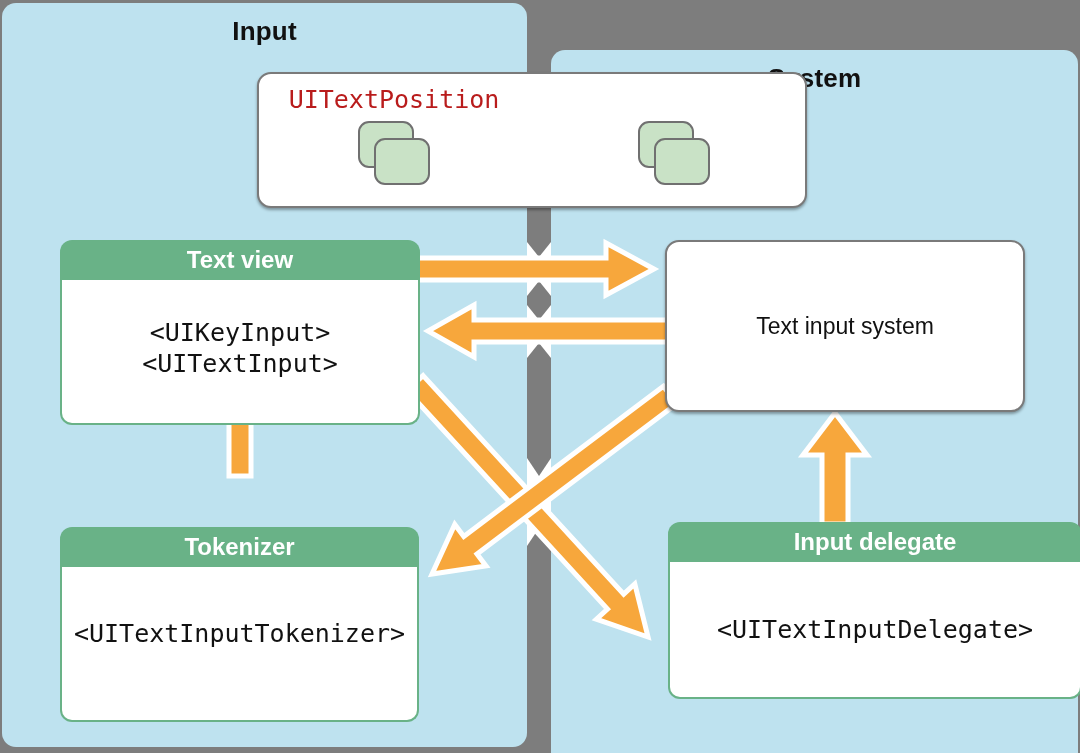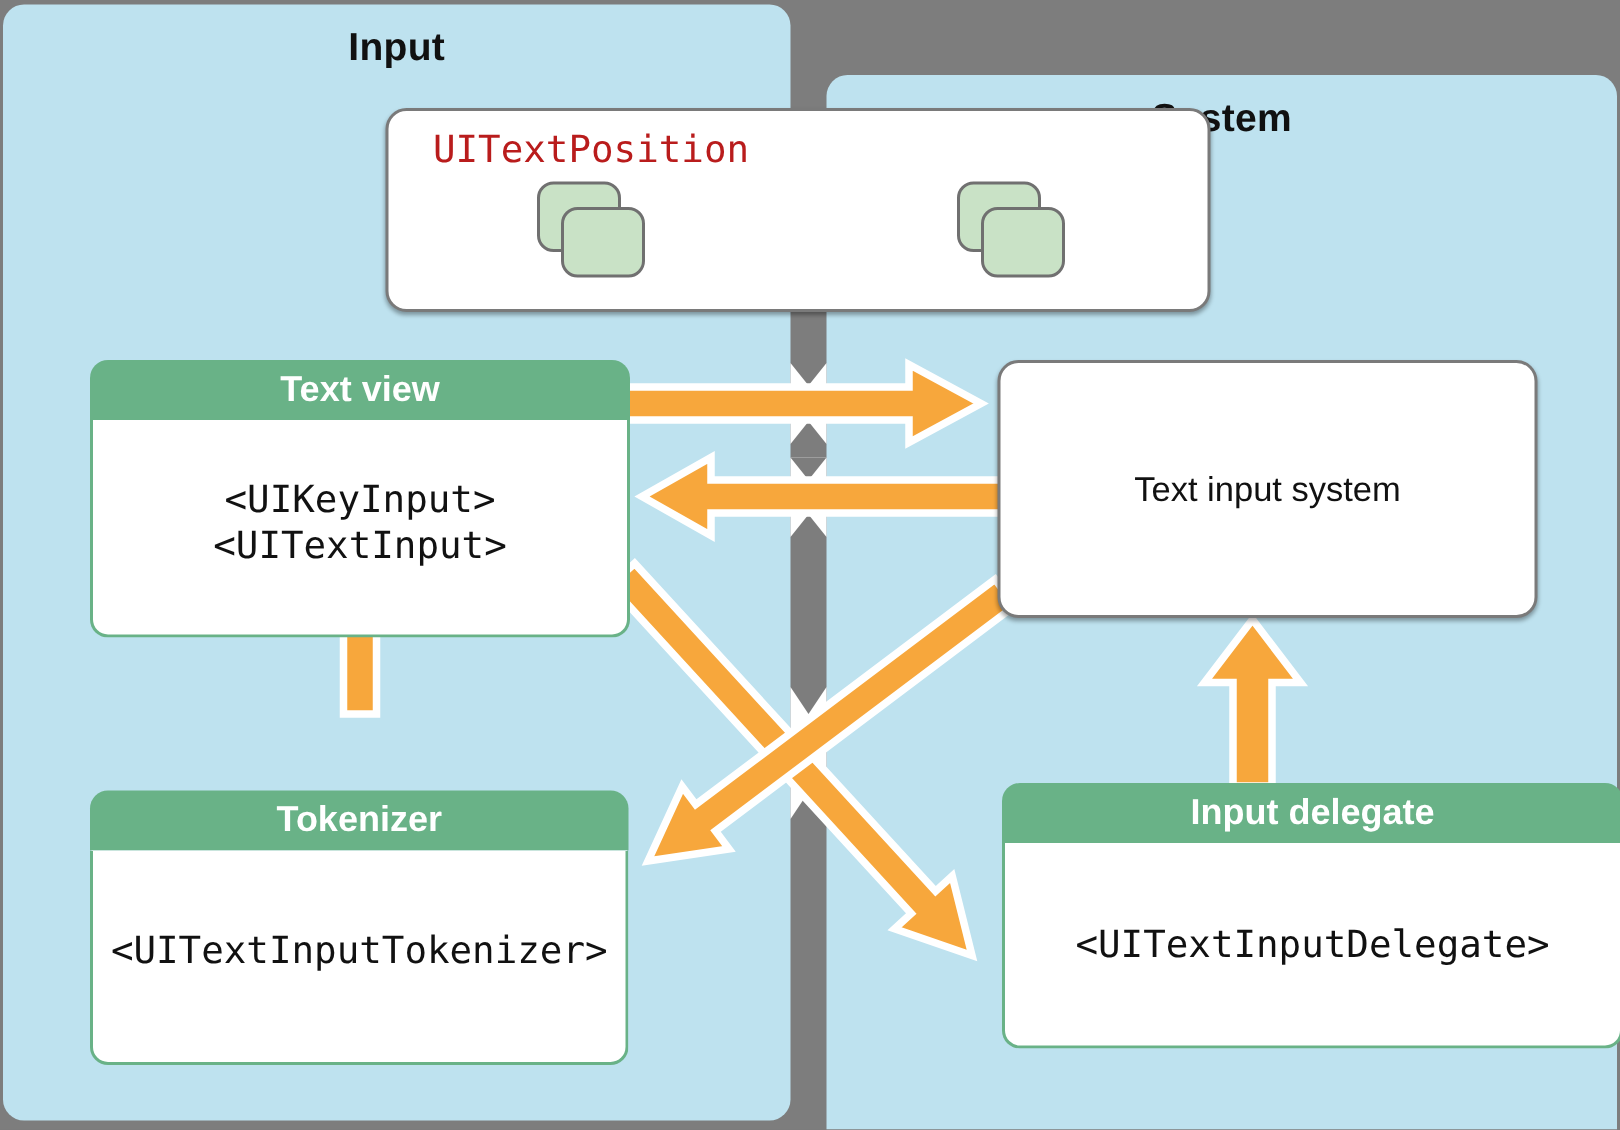--- a/index.html
+++ b/index.html
@@ -47,21 +47,21 @@
   .gbox .gbox-body{
     background:#fff;border:2px solid #69b287;border-top:none;
     border-radius:0 0 12px 12px;
     display:flex;flex-direction:column;align-items:center;justify-content:center;
     font-family:"DejaVu Sans Mono",monospace;font-size:25px;color:#111;
     line-height:31px;
   }
   .text-view{left:60px;top:240px;width:360px;height:175px;}
   .text-view .gbox-body{height:135px;padding-bottom:8px;}
   .tokenizer{left:60px;top:485px;width:359px;height:173px;margin-top:42px;}
-  .tokenizer .gbox-body{height:133px;padding-bottom:8px;}
+  .tokenizer .gbox-body{height:133px;padding-bottom:20px;}
   .input-delegate{left:668px;top:522px;width:414px;height:175px;}
   .input-delegate .gbox-body{height:135px;padding-bottom:0;}
 
   
   .tis-box{
     left:665px;top:240px;width:360px;height:172px;background:#fff;
     border:2px solid #7a7a7a;border-radius:14px;
     box-shadow:0 2px 3px rgba(0,0,0,.35);
     display:flex;align-items:center;justify-content:center;
     font-size:23px;color:#111;

